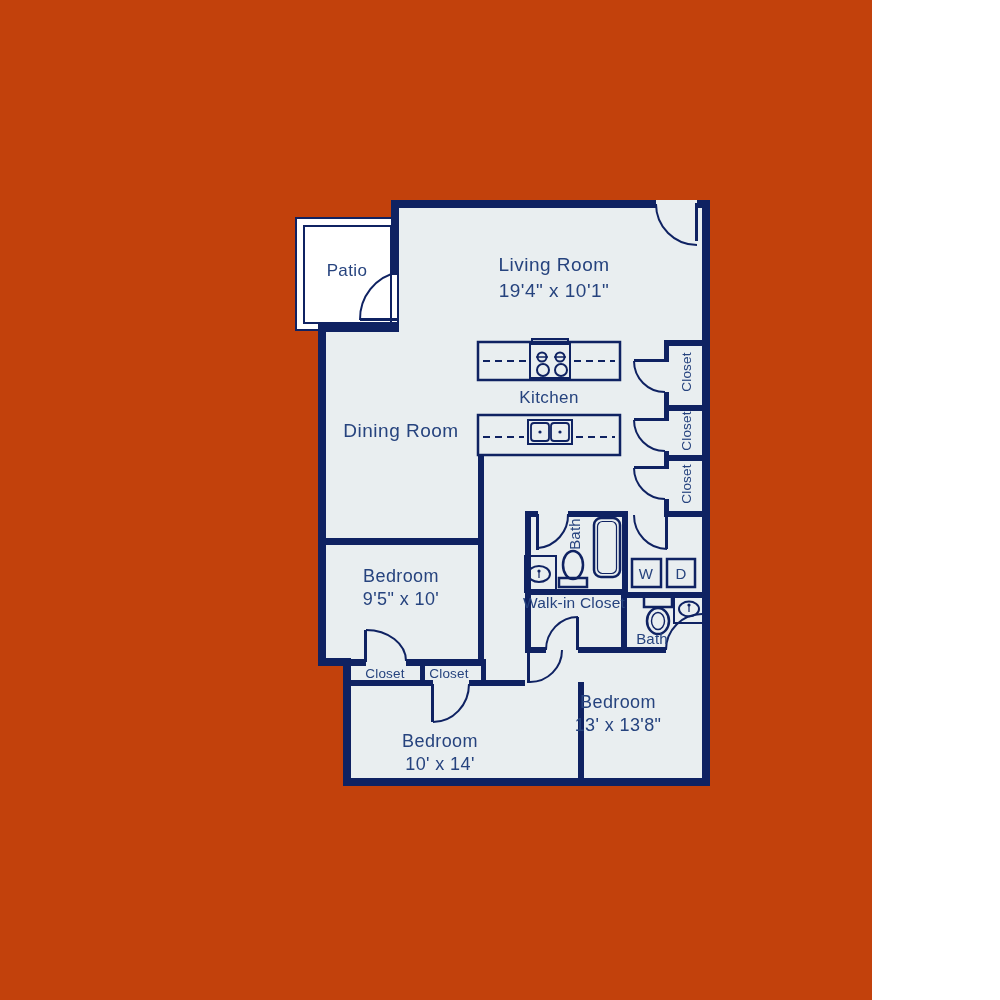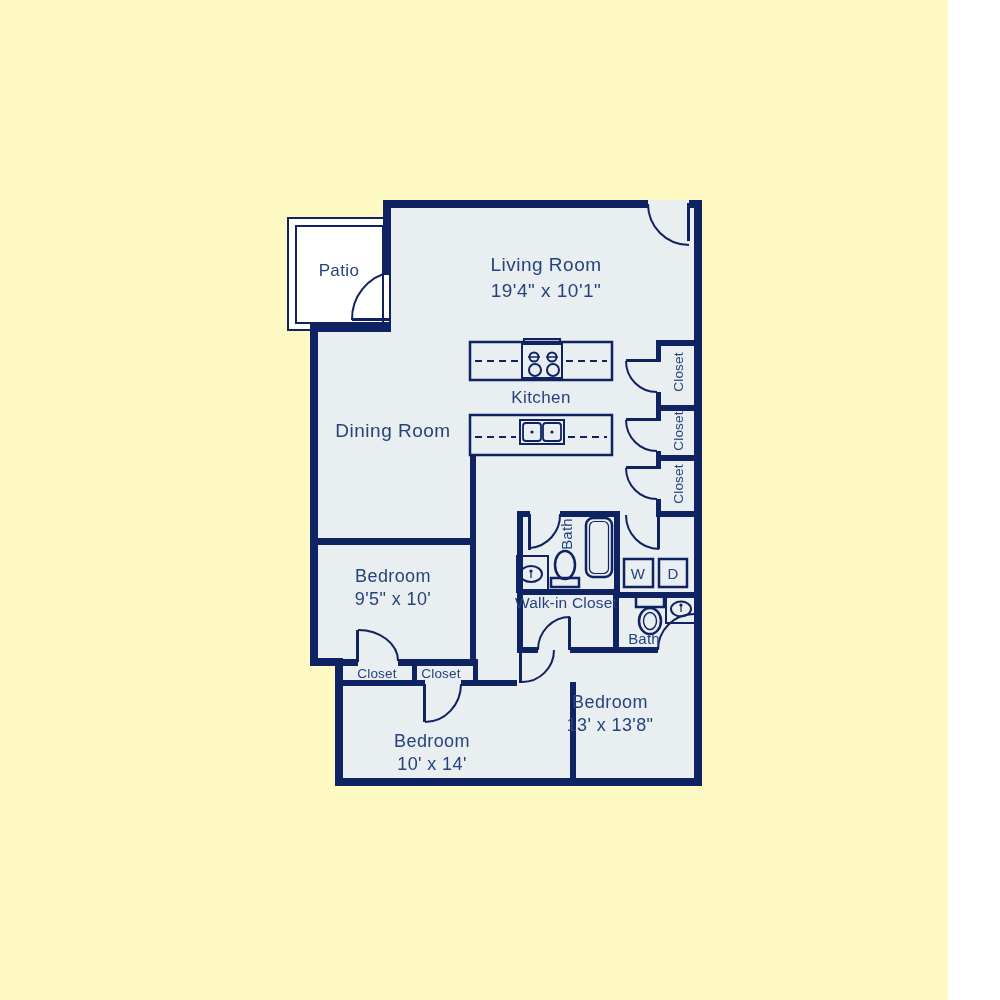--- a/index.html
+++ b/index.html
@@ -1,16 +1,16 @@
 <!DOCTYPE html>
 <html><head>
 <meta charset="utf-8">
 <style>
   html,body{margin:0;padding:0;background:#ffffff;}
-  .stage{position:relative;width:948px;height:1000px;background:#fef9c3;overflow:hidden;}
+  .stage{position:relative;width:864px;height:1000px;background:#c2410c;overflow:hidden;padding-left:8px;}
   svg{display:block;}
   text{font-family:"Liberation Sans","DejaVu Sans",sans-serif;fill:#26437e;}
   .lbl-lg{font-size:19px;letter-spacing:.5px;}
   .lbl-md{font-size:17px;letter-spacing:.4px;}
   .lbl-rm{font-size:18px;letter-spacing:.4px;}
   .lbl-sm{font-size:14px;letter-spacing:.2px;}
   .lbl-xs{font-size:13.5px;letter-spacing:.2px;}
   .wall{fill:#0f2262;}
   .thin{stroke:#0f2262;fill:none;}
   .fix{stroke:#0f2262;fill:none;}

